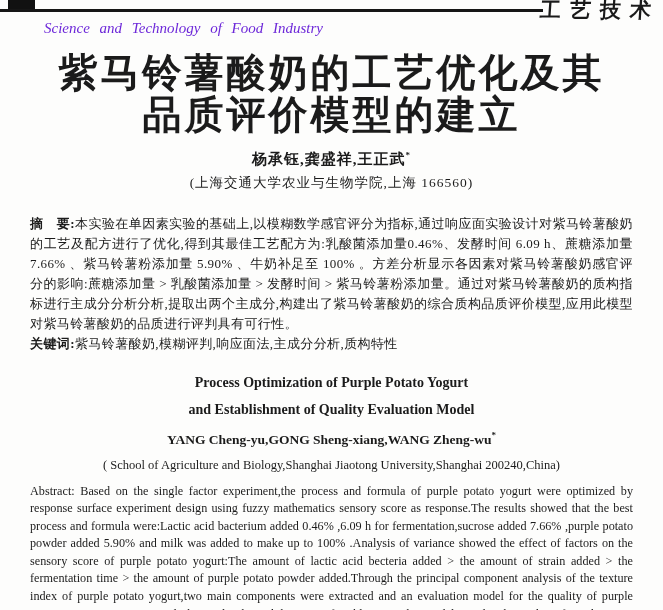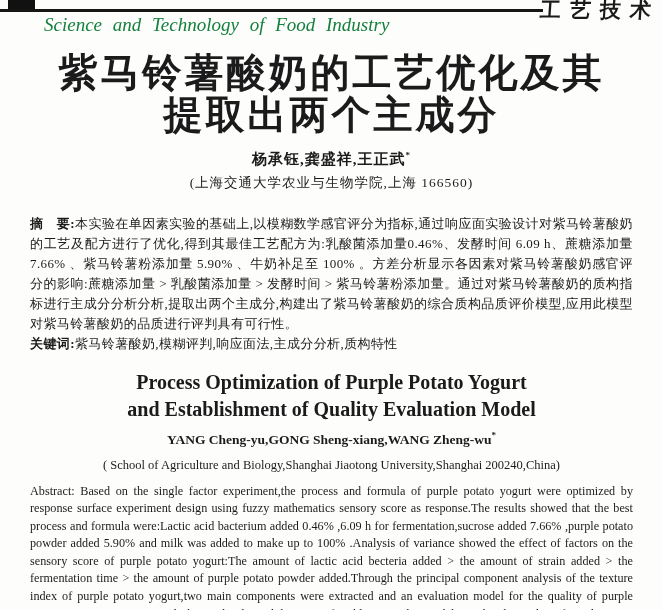--- a/index.html
+++ b/index.html
@@ -32,25 +32,25 @@
     right: 3px; top: -4px;
     font-size: 21px;
     font-weight: bold;
     letter-spacing: 9px;
     color: #1a1a1a;
     transform: skewX(-4deg);
     white-space: nowrap;
   }
   .journal-name {
     position: absolute;
-    left: 44px; top: 14px;
+    left: 44px; top: 20px;
     font-style: italic;
-    font-size: 19px;
+    font-size: 15px;
     word-spacing: 6px;
-    color: #15803d;
+    color: #6d28d9;
     white-space: nowrap;
   }
 
   
   main { padding: 52px 30px 0 30px; }
 
   .title-zh {
     text-align: center;
     font-size: 39px;
     font-weight: bold;
@@ -82,21 +82,21 @@
   .keywords-zh {
     font-size: 13px;
     line-height: 20px;
     text-align: justify;
     letter-spacing: 0.4px;
   }
 
   .title-en {
     margin-top: 15px;
     text-align: center;
-    font-size: 20px;
+    font-size: 14px;
     font-weight: bold;
     line-height: 27px;
   }
   .authors-en {
     margin-top: 7px;
     text-align: center;
     font-size: 13.5px;
     font-weight: bold;
   }
   .affiliation-en {
@@ -122,21 +122,21 @@
   <div class="corner-tab"></div>
   <div class="top-rule"></div>
   <div class="column-label">工艺技术</div>
   <div class="journal-name">Science and Technology of Food Industry</div>
 </header>
 
 <main>
 
   <h1 class="title-zh">
     <span>紫马铃薯酸奶的工艺优化及其</span><br>
-    <span>提取出两个主成分</span>
+    <span>品质评价模型的建立</span>
   </h1>
 
   <div class="authors-zh"><span>杨承钰,龚盛祥,王正武</span><sup class="mark">*</sup></div>
 
   <div class="affiliation-zh">(上海交通大学农业与生物学院,上海 166560)</div>
 
   <p class="abstract-zh"><span class="label">摘　要:</span><span>本实验在单因素实验的基础上,以模糊数学感官评分为指标,通过响应面实验设计对紫马铃薯酸奶的工艺及配方进行了优化,得到其最佳工艺配方为:乳酸菌添加量0.46%、发酵时间 6.09 h、蔗糖添加量 7.66% 、紫马铃薯粉添加量 5.90% 、牛奶补足至 100% 。方差分析显示各因素对紫马铃薯酸奶感官评分的影响:蔗糖添加量 &gt; 乳酸菌添加量 &gt; 发酵时间 &gt; 紫马铃薯粉添加量。通过对紫马铃薯酸奶的质构指标进行主成分分析分析,提取出两个主成分,构建出了紫马铃薯酸奶的综合质构品质评价模型,应用此模型对紫马铃薯酸奶的品质进行评判具有可行性。</span></p>
 
   <p class="keywords-zh"><span class="label">关键词:</span><span>紫马铃薯酸奶,模糊评判,响应面法,主成分分析,质构特性</span></p>
 

